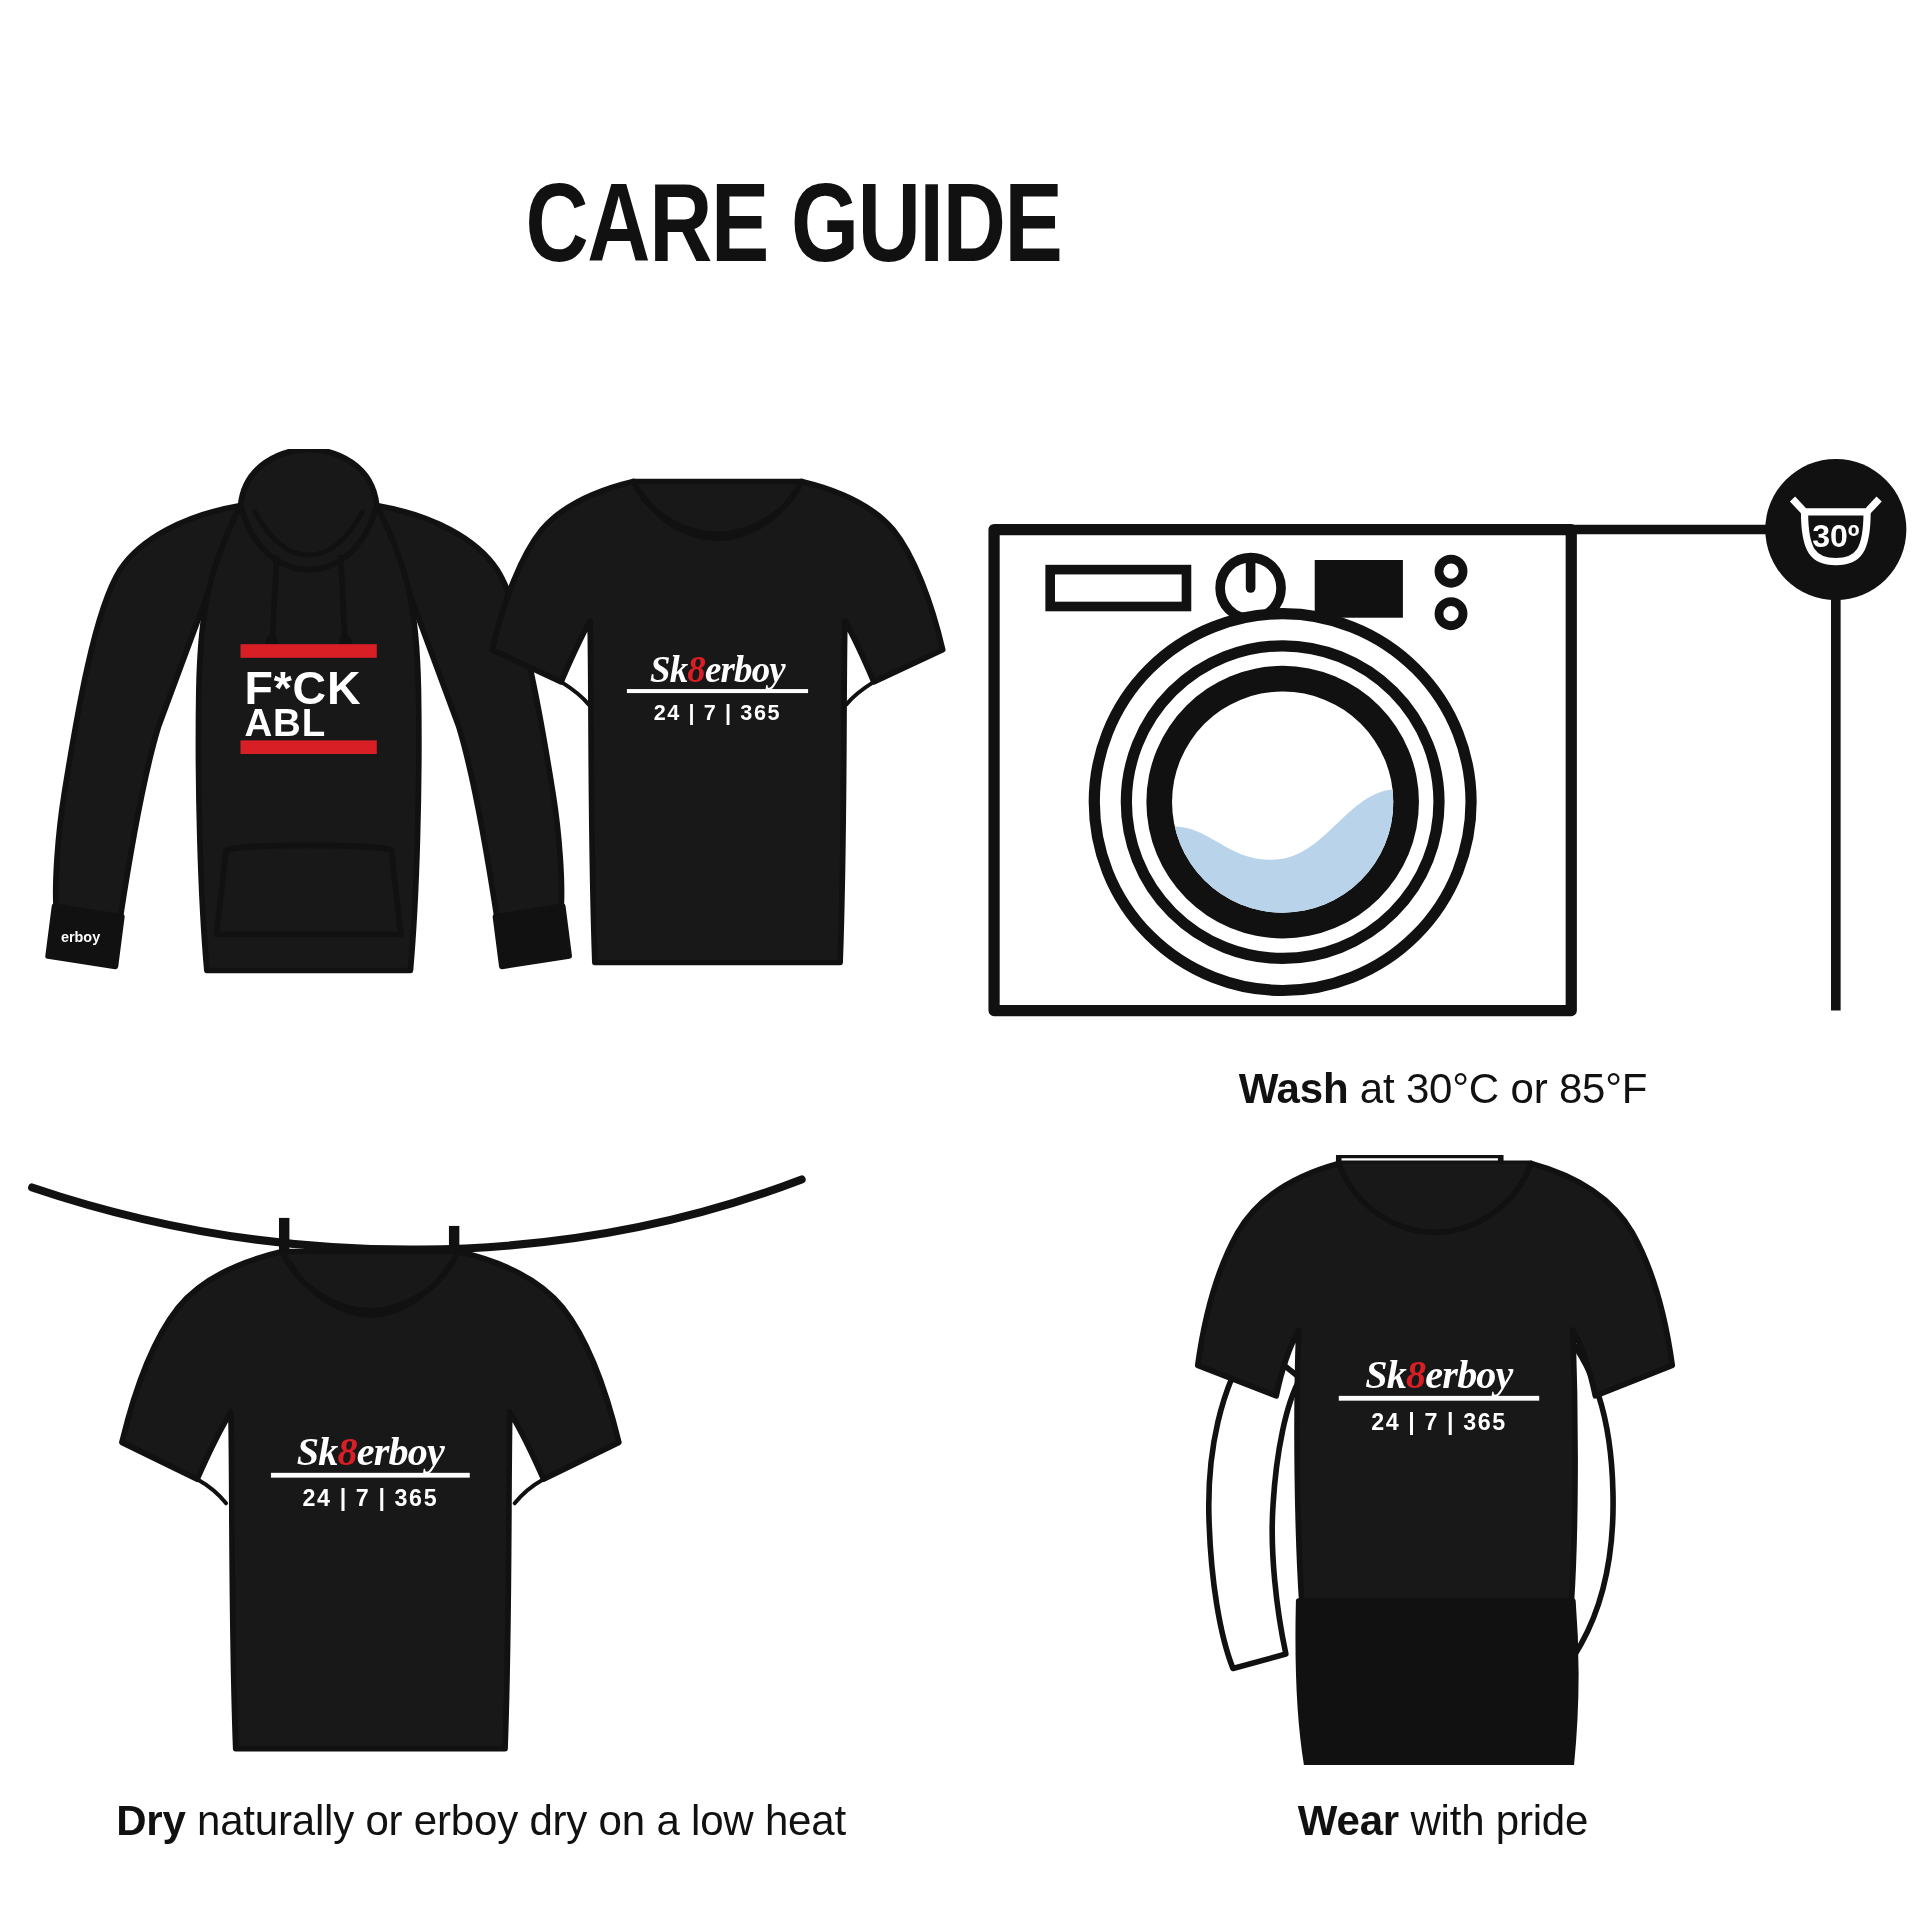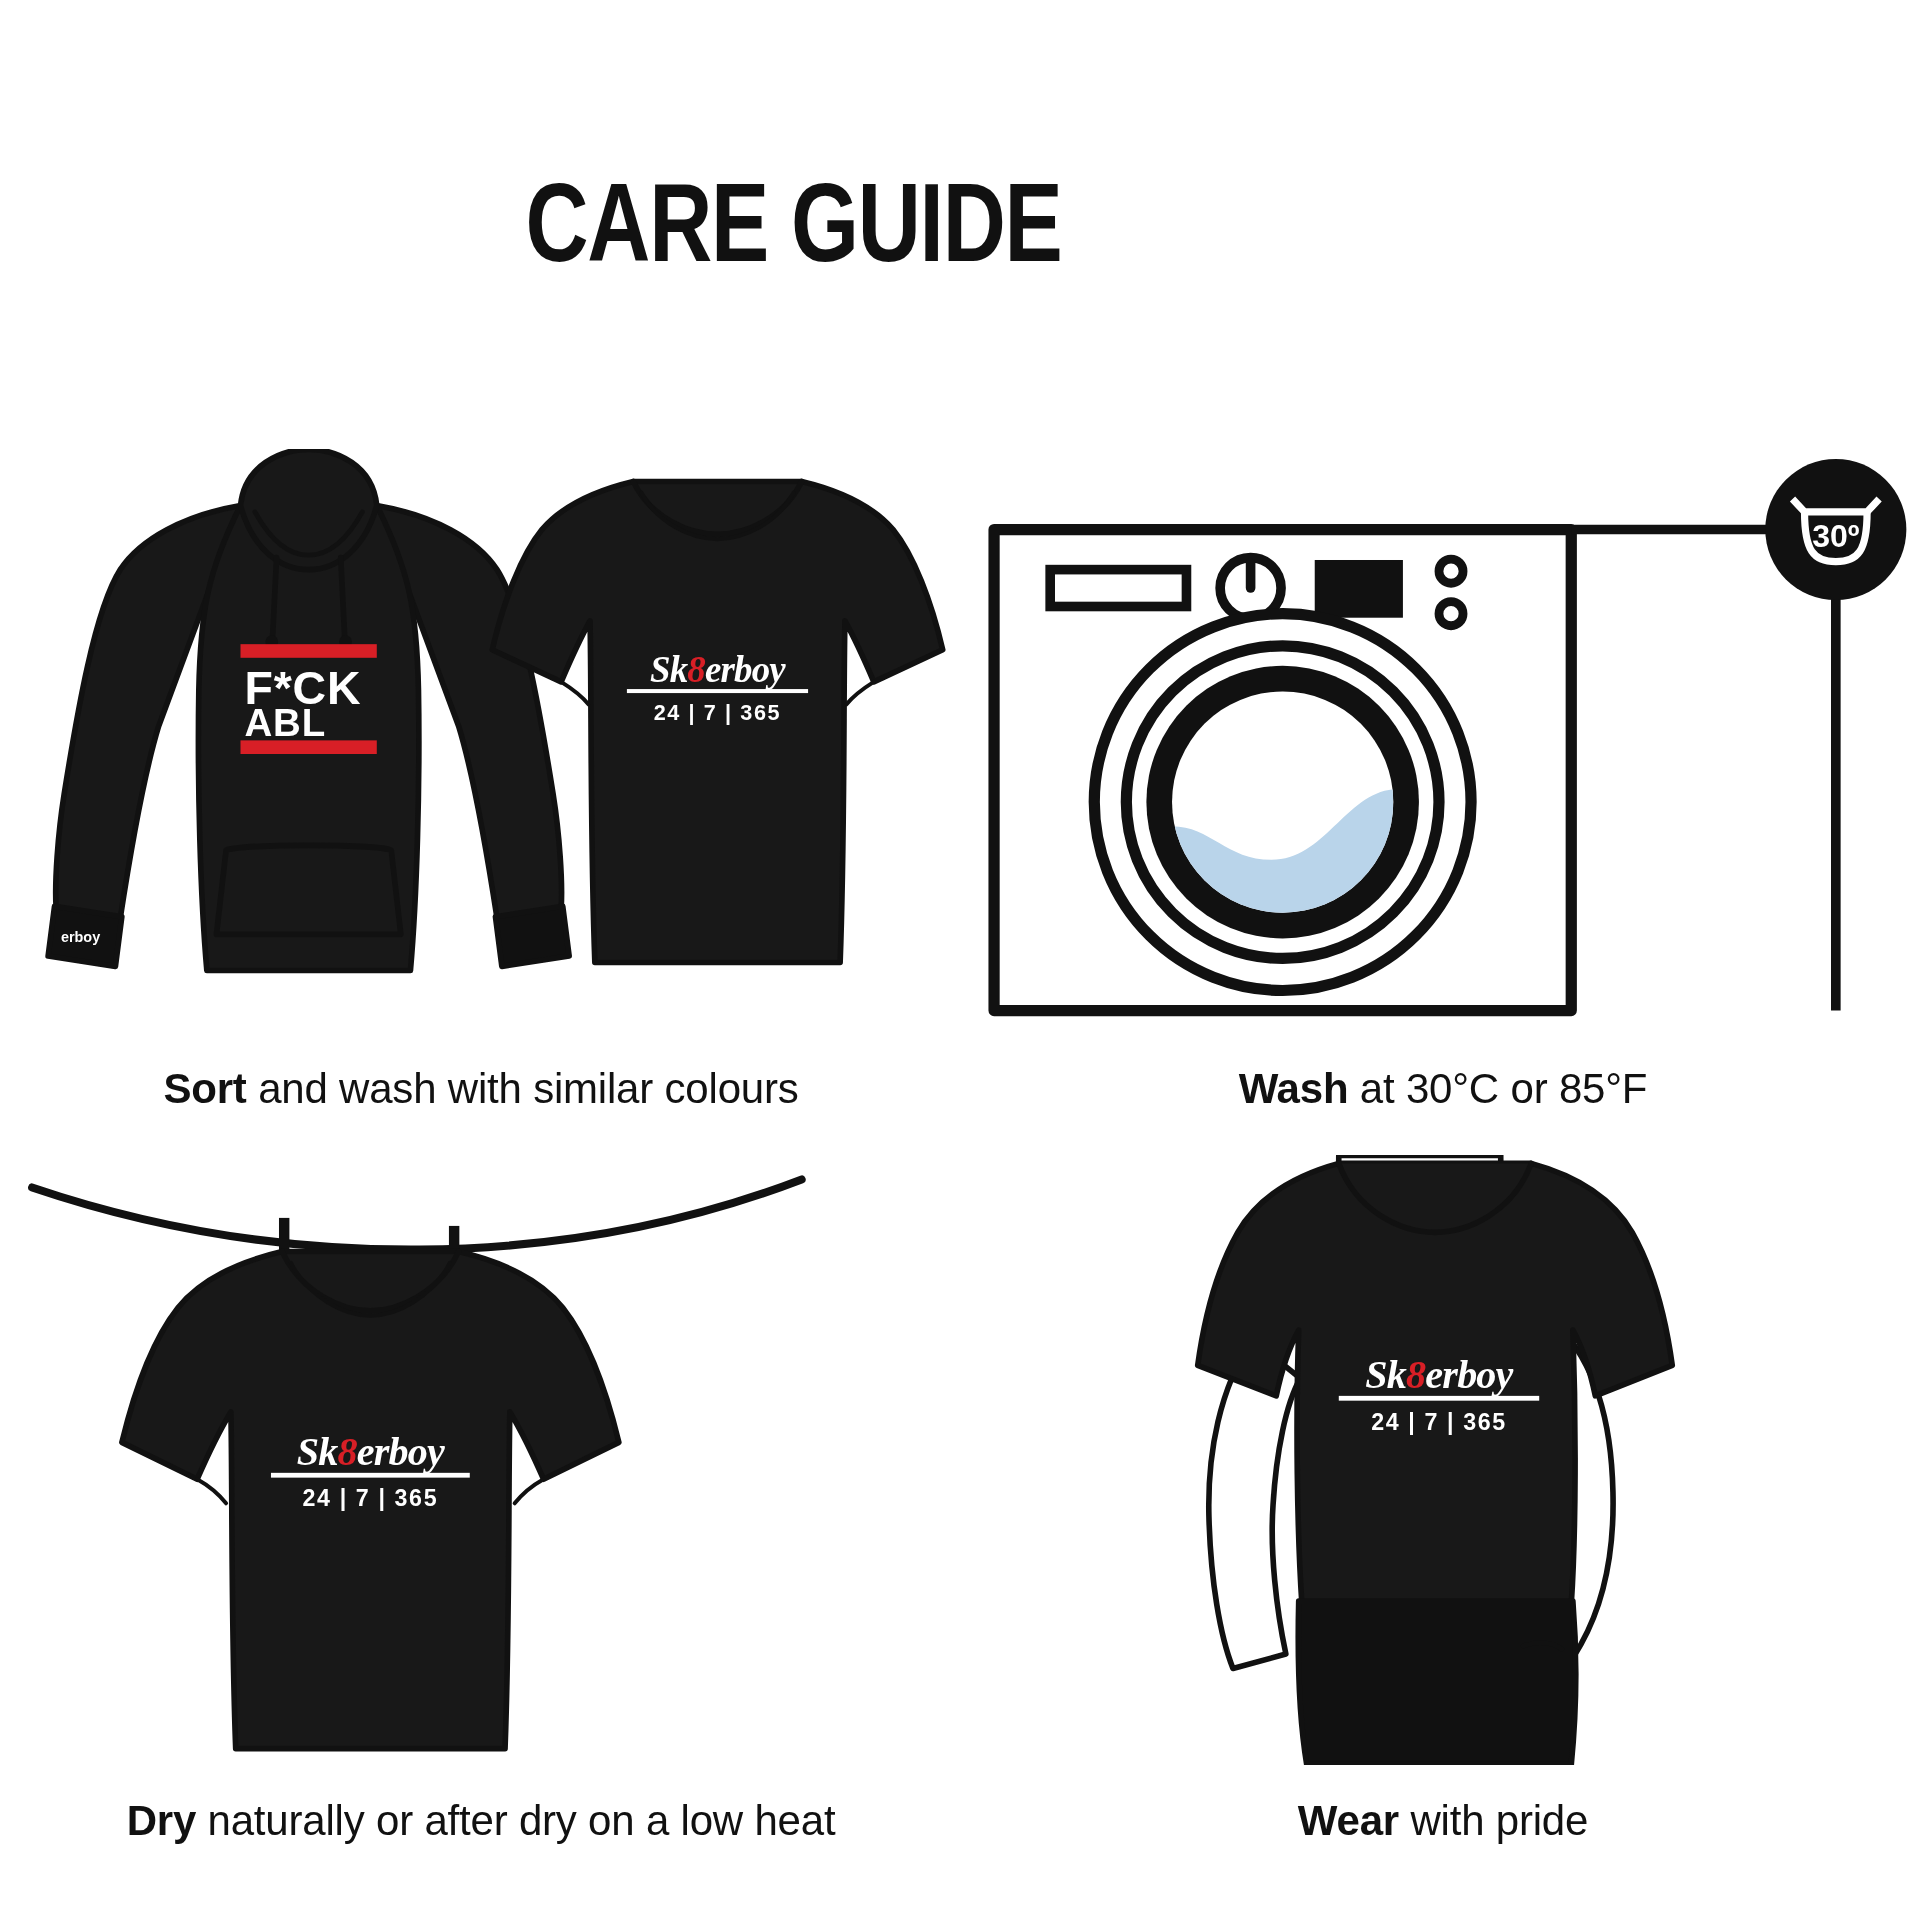--- a/index.html
+++ b/index.html
@@ -134,23 +134,20 @@
           <path d="M1090 290 C1074 300 1064 308 1056 318" fill="none" stroke-width="5"></path>
         </g>
 
         <g>
           <text x="895" y="290" text-anchor="middle" font-family="Liberation Serif, serif" font-style="italic" font-weight="bold" font-size="46" fill="#ffffff" letter-spacing="-1">Sk<tspan fill="#d81f26">8</tspan>erboy</text>
           <rect x="782" y="299" width="226" height="5" fill="#ffffff"></rect>
           <text x="895" y="338" text-anchor="middle" font-family="Liberation Sans, sans-serif" font-weight="bold" font-size="27" fill="#ffffff" letter-spacing="2">24 | 7 | 365</text>
         </g>
       </svg>
     </div>
-    <div class="caption">
-      <b>Sort</b><span> and wash with similar colours</span>
-    </div>
   </div>
 
   <div class="cell cell-2">
     <div class="art">
       <svg viewBox="0 0 1200 760" width="962" height="610">
 
         <path d="M40 100 L40 700 L760 700 L760 100 Z" fill="#ffffff" stroke="#111" stroke-width="14" stroke-linejoin="round"></path>
 
         <rect x="110" y="150" width="170" height="46" fill="#ffffff" stroke="#111" stroke-width="12"></rect>
         <circle cx="360" cy="173" r="38" fill="#ffffff" stroke="#111" stroke-width="12"></circle>
@@ -202,21 +199,21 @@
         </g>
 
         <g>
           <text x="462" y="386" text-anchor="middle" font-family="Liberation Serif, serif" font-style="italic" font-weight="bold" font-size="50" fill="#ffffff" letter-spacing="-1">Sk<tspan fill="#d81f26">8</tspan>erboy</text>
           <rect x="338" y="396" width="248" height="6" fill="#ffffff"></rect>
           <text x="462" y="438" text-anchor="middle" font-family="Liberation Sans, sans-serif" font-weight="bold" font-size="29" fill="#ffffff" letter-spacing="2">24 | 7 | 365</text>
         </g>
       </svg>
     </div>
     <div class="caption">
-      <b>Dry</b><span> naturally or after dry on a low heat</span>
+      <b>Dry</b><span> naturally or erboy dry on a low heat</span>
     </div>
   </div>
 
   <div class="cell cell-4">
     <div class="art">
       <svg viewBox="0 0 1200 760" width="962" height="610">
         <g stroke="#111" stroke-width="7" stroke-linejoin="round" stroke-linecap="round">
 
           <path d="M470 0 C470 70 462 110 438 132 L600 150 L700 128 C676 104 672 64 672 0 Z" fill="#ffffff"></path>
 

